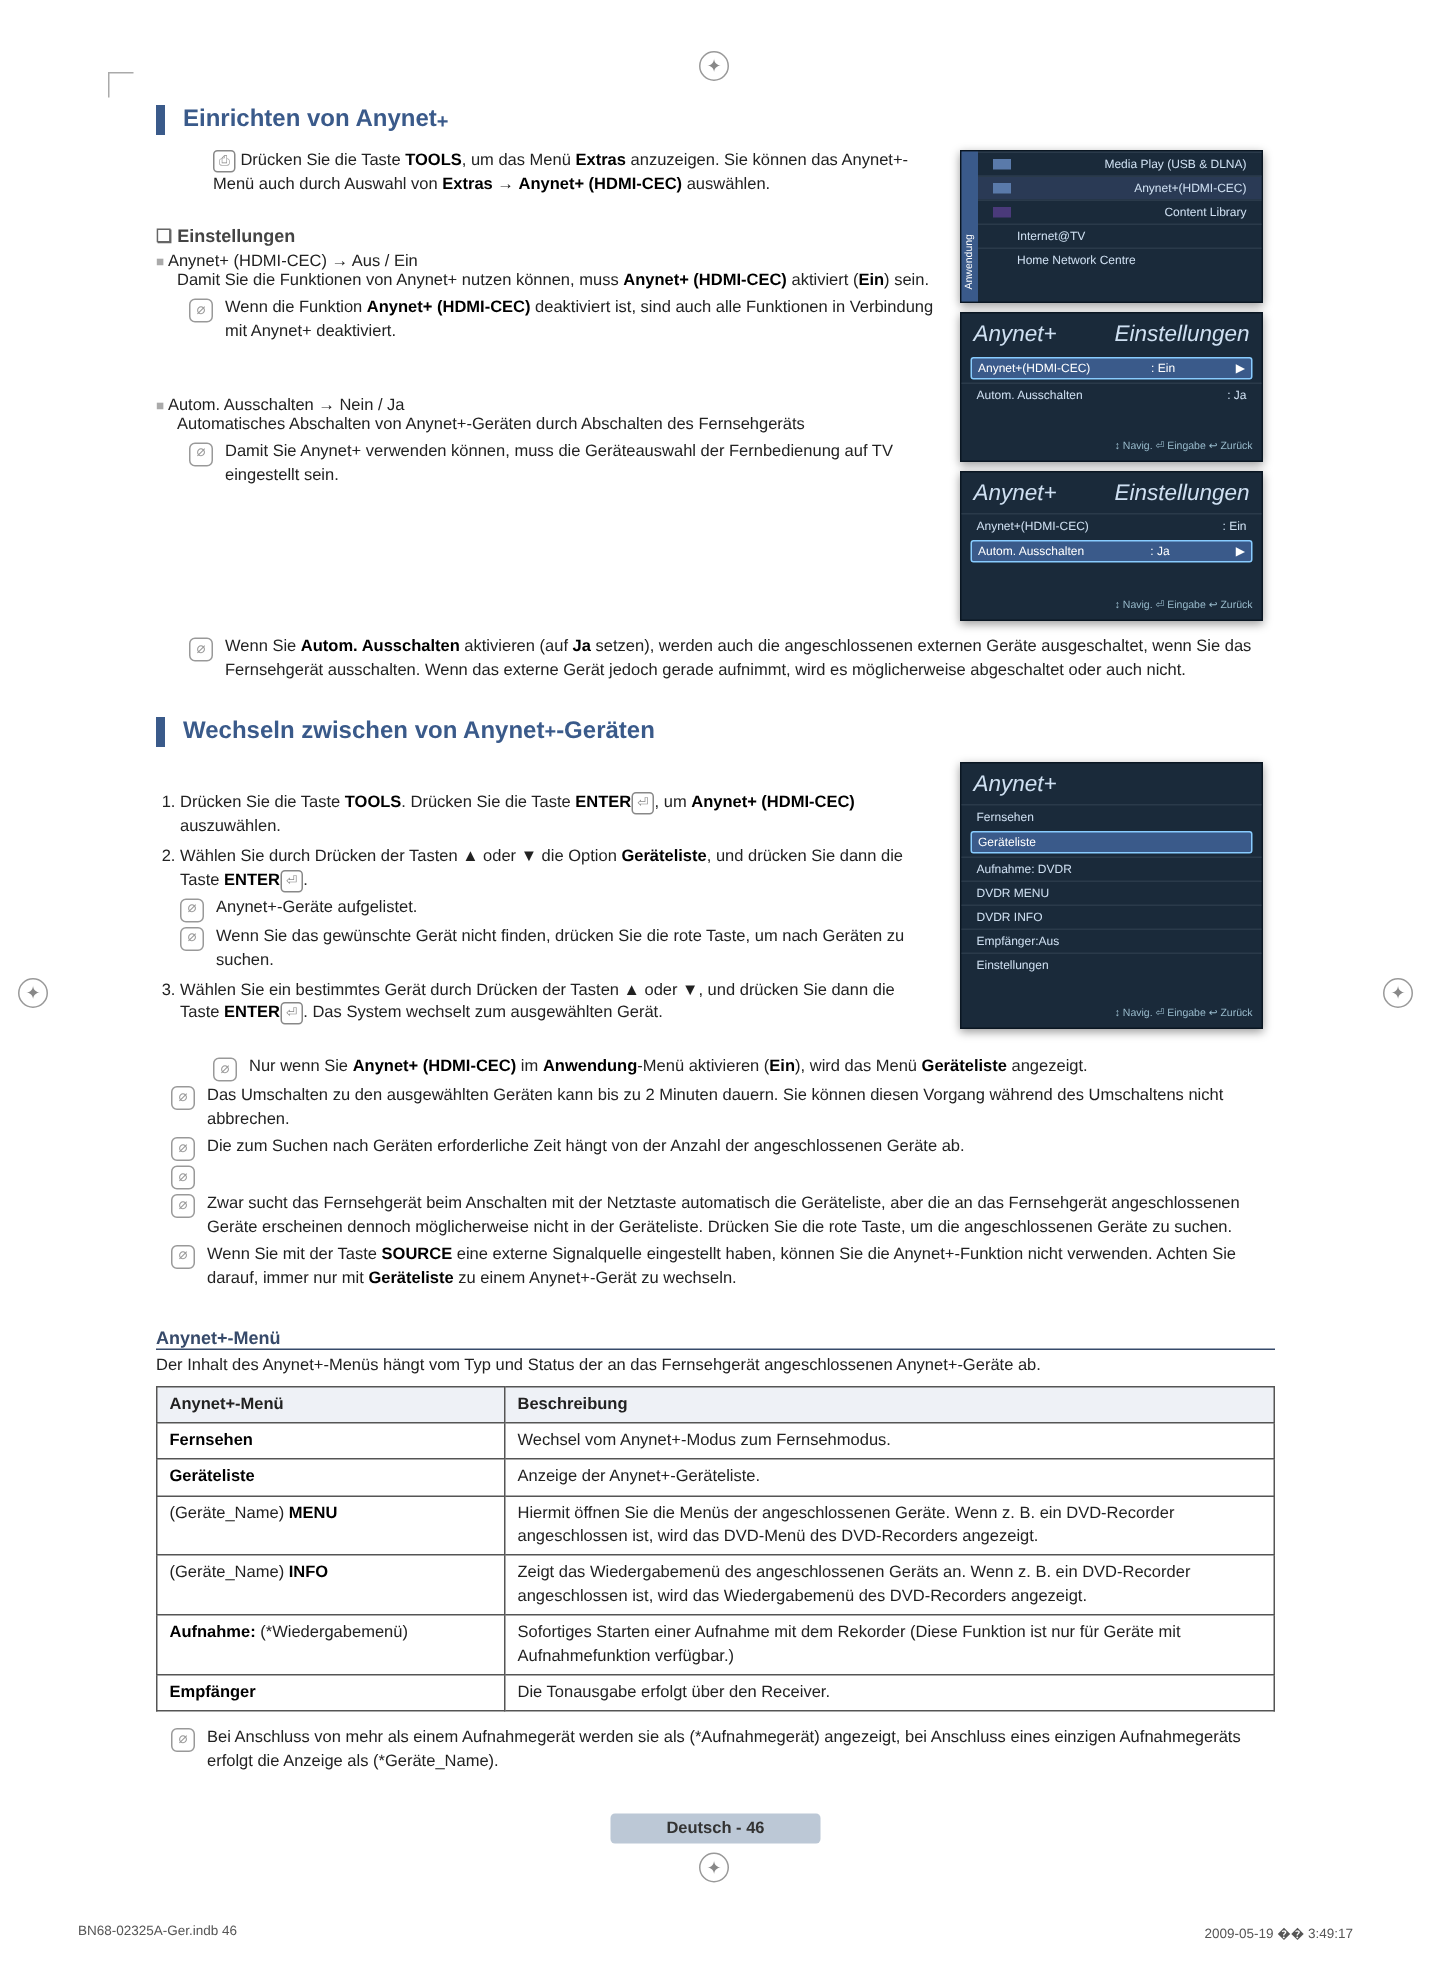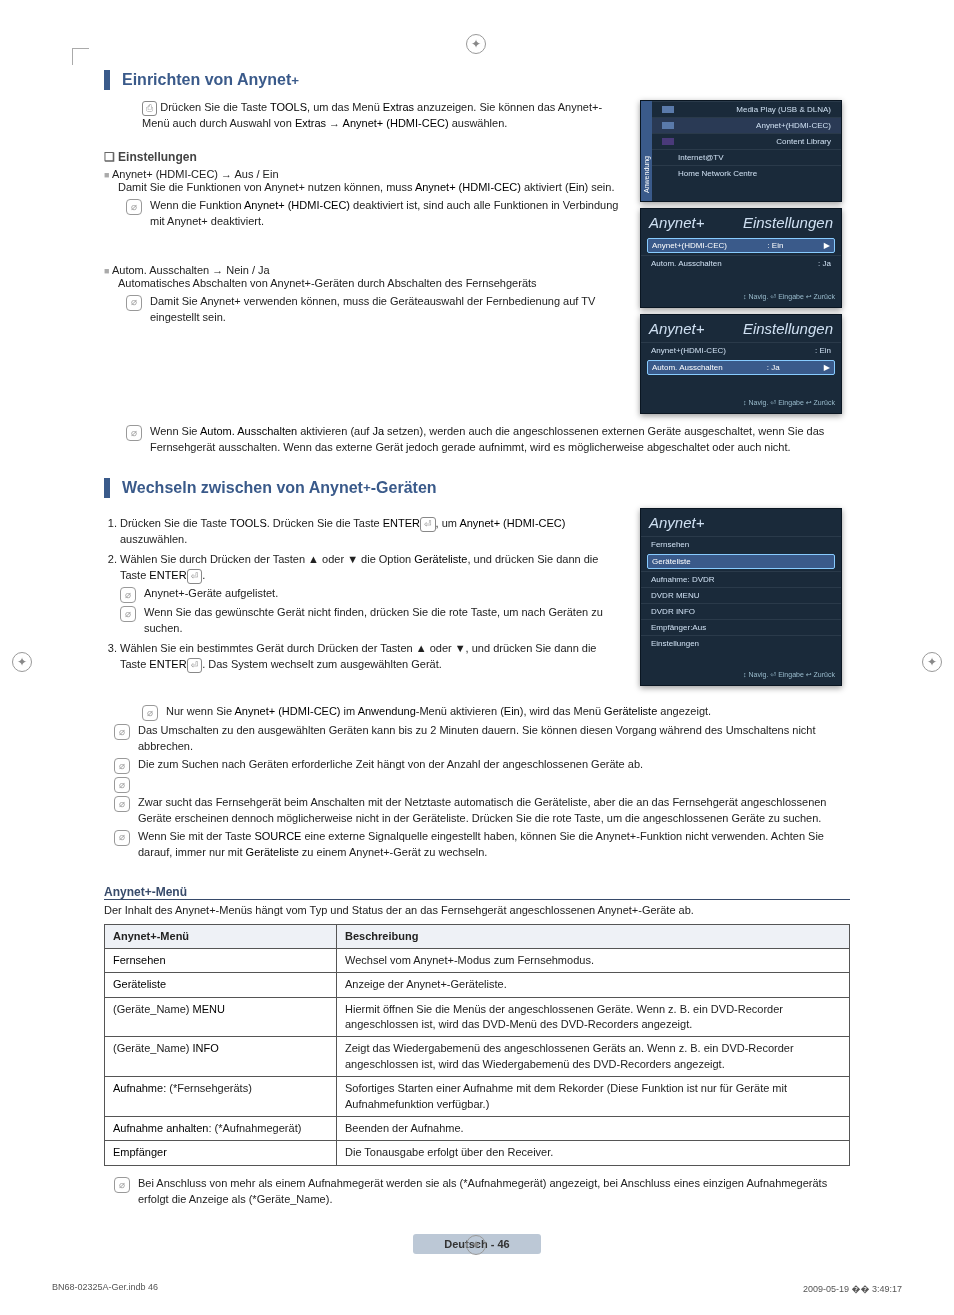--- a/index.html
+++ b/index.html
@@ -19,39 +19,39 @@
 .right{width:210px;flex-shrink:0}
 .para{margin:0 0 2px 38px;line-height:1.45}
 .sub-q{margin-top:18px;font-weight:bold;font-size:12px;color:#444}
 .sub-q::before{content:"❏ ";color:#666}
 .sub-item{margin-top:4px;font-weight:normal;font-size:11px}
 .sub-item::before{content:"■ ";color:#aaa;font-size:9px}
 .body-text{margin:0 0 0 14px;line-height:1.45}
 .note-line{display:flex;gap:8px;margin:2px 0 0 22px;line-height:1.45}
 .note-ico{width:14px;height:14px;border:1px solid #999;border-radius:4px;font-size:10px;color:#999;display:flex;align-items:center;justify-content:center;flex-shrink:0;margin-top:1px}
 .note-line2{display:flex;gap:8px;margin:2px 0 0 10px;line-height:1.45}
-ol.steps{margin:8px 0 0 16px;padding:0}
+ol.steps{margin:20px 0 0 16px;padding:0}
 ol.steps li{margin-bottom:4px;line-height:1.45}
 .shot{width:200px;background:#1a2a3a;color:#cfe0f2;font-size:8px;border:1px solid #0a1622;box-shadow:0 2px 6px rgba(0,0,0,.4);margin-bottom:6px}
 .shot .title{padding:5px 8px;font-size:15px;font-style:italic}
 .shot .row-o{padding:3px 10px;display:flex;justify-content:space-between;align-items:center;border-top:1px solid #2a3a4a}
 .shot .row-sel{background:#3a5a8a;color:#fff;border:1px solid #8cf;border-radius:2px;margin:2px 6px;padding:2px 4px;display:flex;justify-content:space-between}
 .shot .ftr{text-align:right;padding:4px 6px 6px;font-size:7px;color:#9bc}
 .tab-v{display:inline-block;background:#3a5a8a;color:#fff;font-size:7px;padding:8px 2px;writing-mode:vertical-rl;transform:rotate(180deg)}
 .ind{display:inline-block;width:12px;height:7px;background:#5a7aaa;margin-right:4px}
 h3{font-size:12px;font-weight:bold;color:#374a6a;margin:24px 0 4px 0;border-bottom:1px solid #374a6a}
 .desc-para{margin:0 0 8px 0}
 table.tbl{width:100%;border-collapse:collapse;font-size:11px}
 .tbl th,.tbl td{border:1px solid #555;padding:4px 8px;text-align:left;vertical-align:top;line-height:1.4}
 .tbl th{background:#eef1f6;font-weight:bold}
 .tbl td.c1{width:215px}
-.page-num{margin:26px auto 0;width:128px;background:#bcc8d6;color:#333;font-weight:bold;font-size:11px;text-align:center;padding:4px 0;border-radius:3px}
+.page-num{margin:26px auto 0;width:140px;background:#bcc8d6;color:#333;font-weight:bold;font-size:11px;text-align:center;padding:4px 0;border-radius:3px}
 .footline{position:absolute;bottom:20px;left:52px;right:52px;display:flex;justify-content:space-between;font-size:9px;color:#555}
 .enter-ico{display:inline-block;border:1px solid #888;border-radius:3px;padding:0 3px;font-size:9px;color:#888}
-b{font-weight:normal;color:#000}
+b{font-weight:bold;color:#000}
 </style>
 </head>
 <body>
 
 <div class="page">
   <div class="crop crop-t">✦</div>
   <div class="crop crop-l">✦</div>
   <div class="crop crop-r">✦</div>
   <div class="corner tl"></div>
 
@@ -246,26 +246,22 @@
           </tr>
       <tr>
             <td class="c1"><span>(Geräte_Name) </span><b>MENU</b></td>
             <td>Hiermit öffnen Sie die Menüs der angeschlossenen Geräte. Wenn z. B. ein DVD-Recorder angeschlossen ist, wird das DVD-Menü des DVD-Recorders angezeigt.</td>
           </tr>
       <tr>
             <td class="c1"><span>(Geräte_Name) </span><b>INFO</b></td>
             <td>Zeigt das Wiedergabemenü des angeschlossenen Geräts an. Wenn z. B. ein DVD-Recorder angeschlossen ist, wird das Wiedergabemenü des DVD-Recorders angezeigt.</td>
           </tr>
       <tr>
-            <td class="c1"><b>Aufnahme:</b><span> (*Fernsehgeräts)</span></td>
+            <td class="c1"><b>Aufnahme:</b><span> (*Wiedergabemenü)</span></td>
             <td>Sofortiges Starten einer Aufnahme mit dem Rekorder (Diese Funktion ist nur für Geräte mit Aufnahmefunktion verfügbar.)</td>
-          </tr>
-      <tr>
-            <td class="c1"><b>Aufnahme anhalten</b><span>: (*Aufnahmegerät)</span></td>
-            <td>Beenden der Aufnahme.</td>
           </tr>
       <tr>
             <td class="c1"><b>Empfänger</b></td>
             <td>Die Tonausgabe erfolgt über den Receiver.</td>
           </tr>
     </tbody>
       </table>
     <div class="note-line2" style="margin-top:10px">
         <span class="note-ico">⌀</span>
         <span>Bei Anschluss von mehr als einem Aufnahmegerät werden sie als (*Aufnahmegerät) angezeigt, bei Anschluss eines einzigen Aufnahmegeräts erfolgt die Anzeige als (*Geräte_Name).</span>

